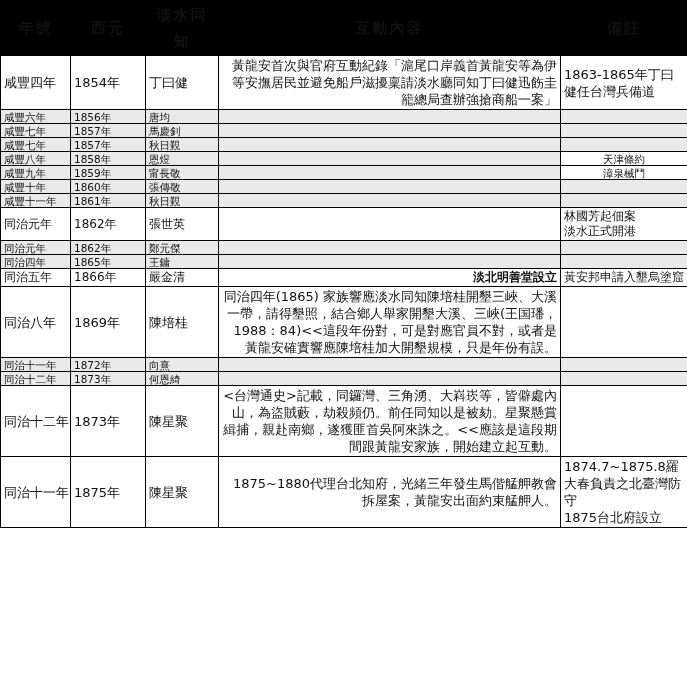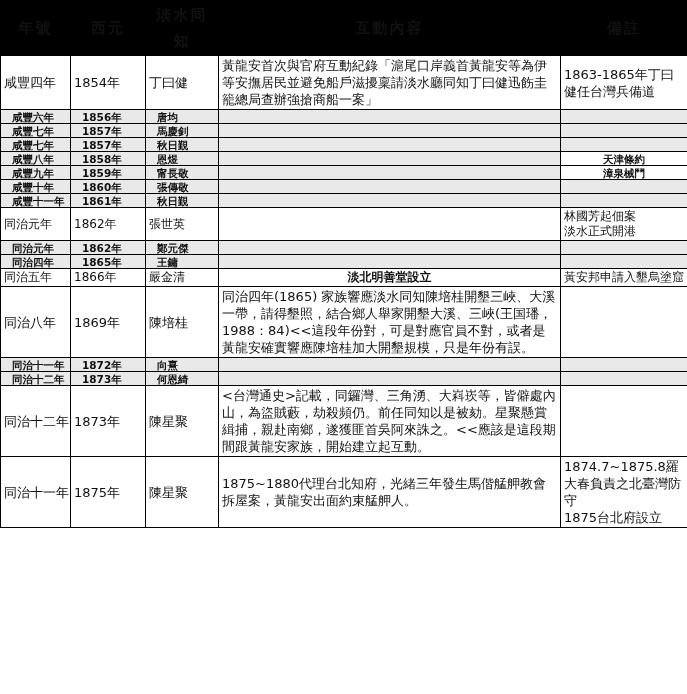--- a/index.html
+++ b/index.html
@@ -38,31 +38,30 @@
     line-height:26px;
     padding:0;
     border:1px solid #000;
     letter-spacing:2px;
   }
 
   
   tr.tall td{font-size:13px;line-height:17px;height:auto;}
   tr.slim td{
     font-size:10.5px;line-height:12px;height:13px;
-    padding:0 11px;
+    padding:0 3px;
     background:#e9e9e9;
     white-space:nowrap;
-    font-weight:bold;
   }
   tr.mid td{font-size:12px;line-height:15px;}
 
   td.era,td.ad,td.off{white-space:nowrap;}
   td.ad{letter-spacing:0px;}
-  td.interact{text-align:left;}
-  td.interact.center{text-align:center;font-weight:bold;}
+  td.interact{text-align:right;}
+  td.interact.center{text-align:right;font-weight:bold;}
   td.note{font-size:11.5px;line-height:15px;}
   td.note.center{text-align:left;}
 
   tr.slim td.note{font-size:10.5px;line-height:12px;text-align:center;background:#ffffff;}
   tr.slim td.note.blank{background:#e9e9e9;}
 </style>
 </head>
 <body>
 
 <table class="hist">

